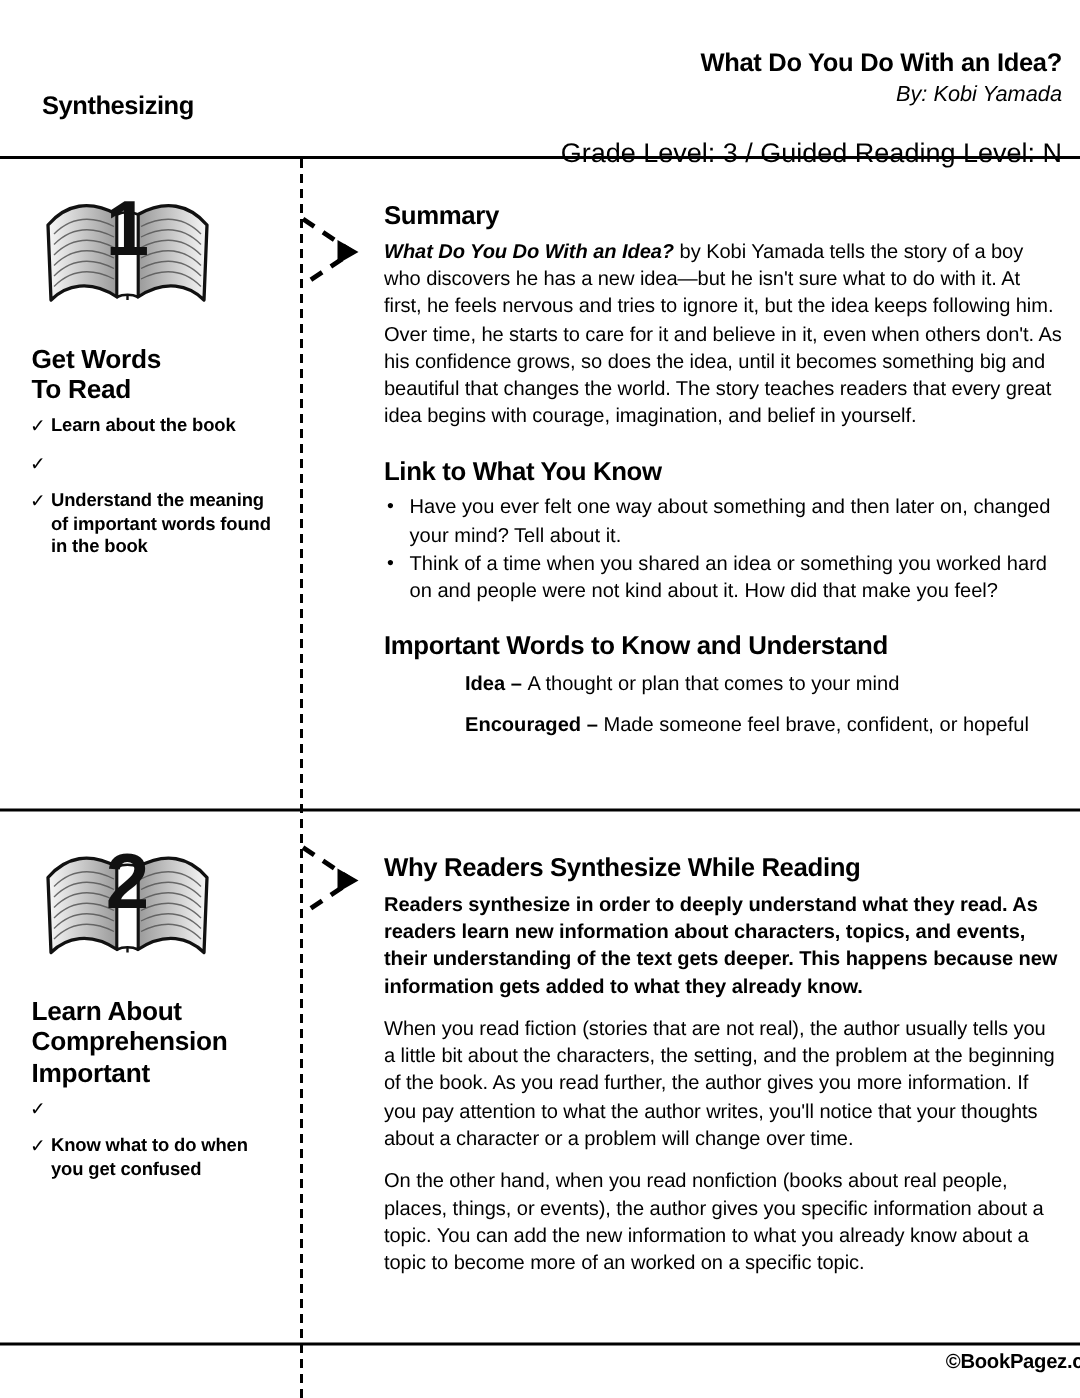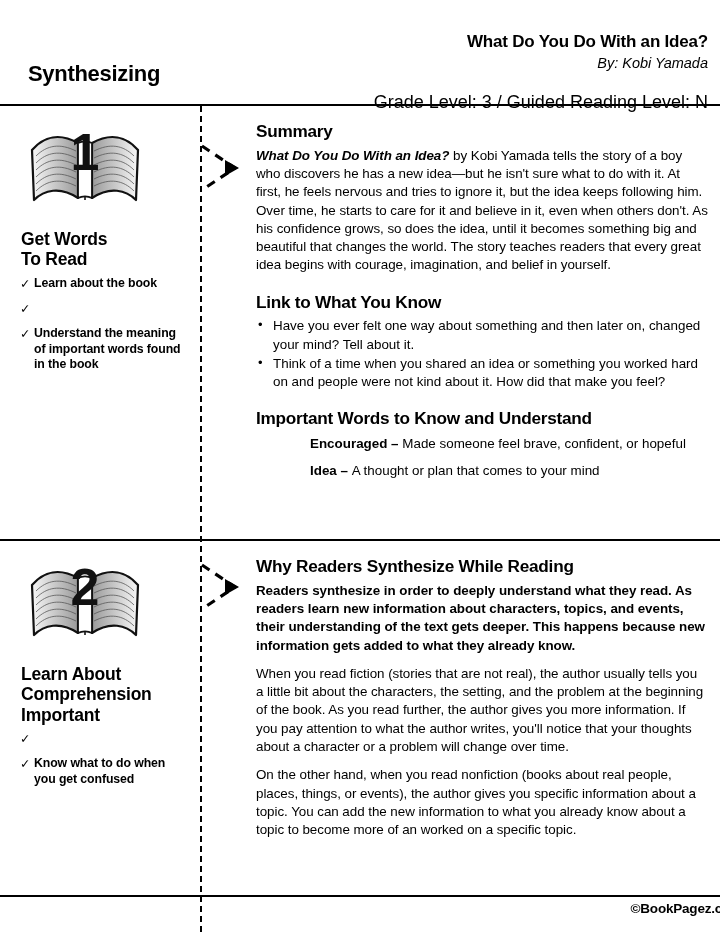--- a/index.html
+++ b/index.html
@@ -16,21 +16,21 @@
   }
 
   
   #header {
     position: absolute;
     left: 0; top: 0; width: 720px; height: 105px;
   }
   #strategy-title {
     position: absolute;
     left: 28px; top: 61px;
-    font-size: 22px;
+    font-size: 17px;
     font-weight: bold;
     letter-spacing: -0.3px;
   }
   #book-meta {
     position: absolute;
     right: 12px; top: 32px;
     width: 460px;
     text-align: right;
   }
   #book-title {
@@ -115,21 +115,21 @@
   .flow-arrow {
     position: absolute;
     left: 199px;
     width: 46px; height: 62px;
   }
   #arrow-1 { top: 32px; }
   #arrow-2 { top: 16px; }
 
   .content {
     position: absolute;
-    left: 256px; top: 4px;
+    left: 256px; top: 16px;
     width: 452px;
   }
   h2.block-heading {
     font-size: 17.2px;
     font-weight: bold;
     letter-spacing: -0.25px;
     margin: 0 0 5px 0;
     line-height: 1.2;
   }
   #h-summary { margin-top: 11px; }
@@ -273,22 +273,22 @@
     <p class="body"><span class="bi">What Do You Do With an Idea?</span><span> by Kobi Yamada tells the story of a boy who discovers he has a new idea—but he isn't sure what to do with it. At first, he feels nervous and tries to ignore it, but the idea keeps following him.  Over time, he starts to care for it and believe in it, even when others don't.  As his confidence grows, so does the idea, until it becomes something big and beautiful that changes the world.  The story teaches readers that every great idea begins with courage, imagination, and belief in yourself.</span></p>
 
     <h2 class="block-heading" id="h-link">Link to What You Know</h2>
     <ul class="bullets">
       <li>Have you ever felt one way about something and then later on, changed your mind?  Tell about it.</li>
       <li>Think of a time when you shared an idea or something you worked hard on and people were not kind about it.  How did that make you feel?</li>
     </ul>
 
     <h2 class="block-heading" id="h-words">Important Words to Know and Understand</h2>
     <div class="word-list">
+      <div class="word-entry"><span class="word-term">Idea</span><span class="word-term"> – </span><span>A thought or plan that comes to your mind</span></div>
       <div class="word-entry"><span class="word-term">Encouraged</span><span class="word-term"> – </span><span>Made someone feel brave, confident, or hopeful</span></div>
-      <div class="word-entry"><span class="word-term">Idea</span><span class="word-term"> – </span><span>A thought or plan that comes to your mind</span></div>
     </div>
   </div>
 </div>
 
 <div class="section" id="section-2">
 
   <div class="sidebar">
     <svg class="book-icon" width="118" height="96" viewBox="0 0 118 96" aria-hidden="true">
       <defs>
         <linearGradient id="pg2L" x1="0" y1="0" x2="1" y2="0">

